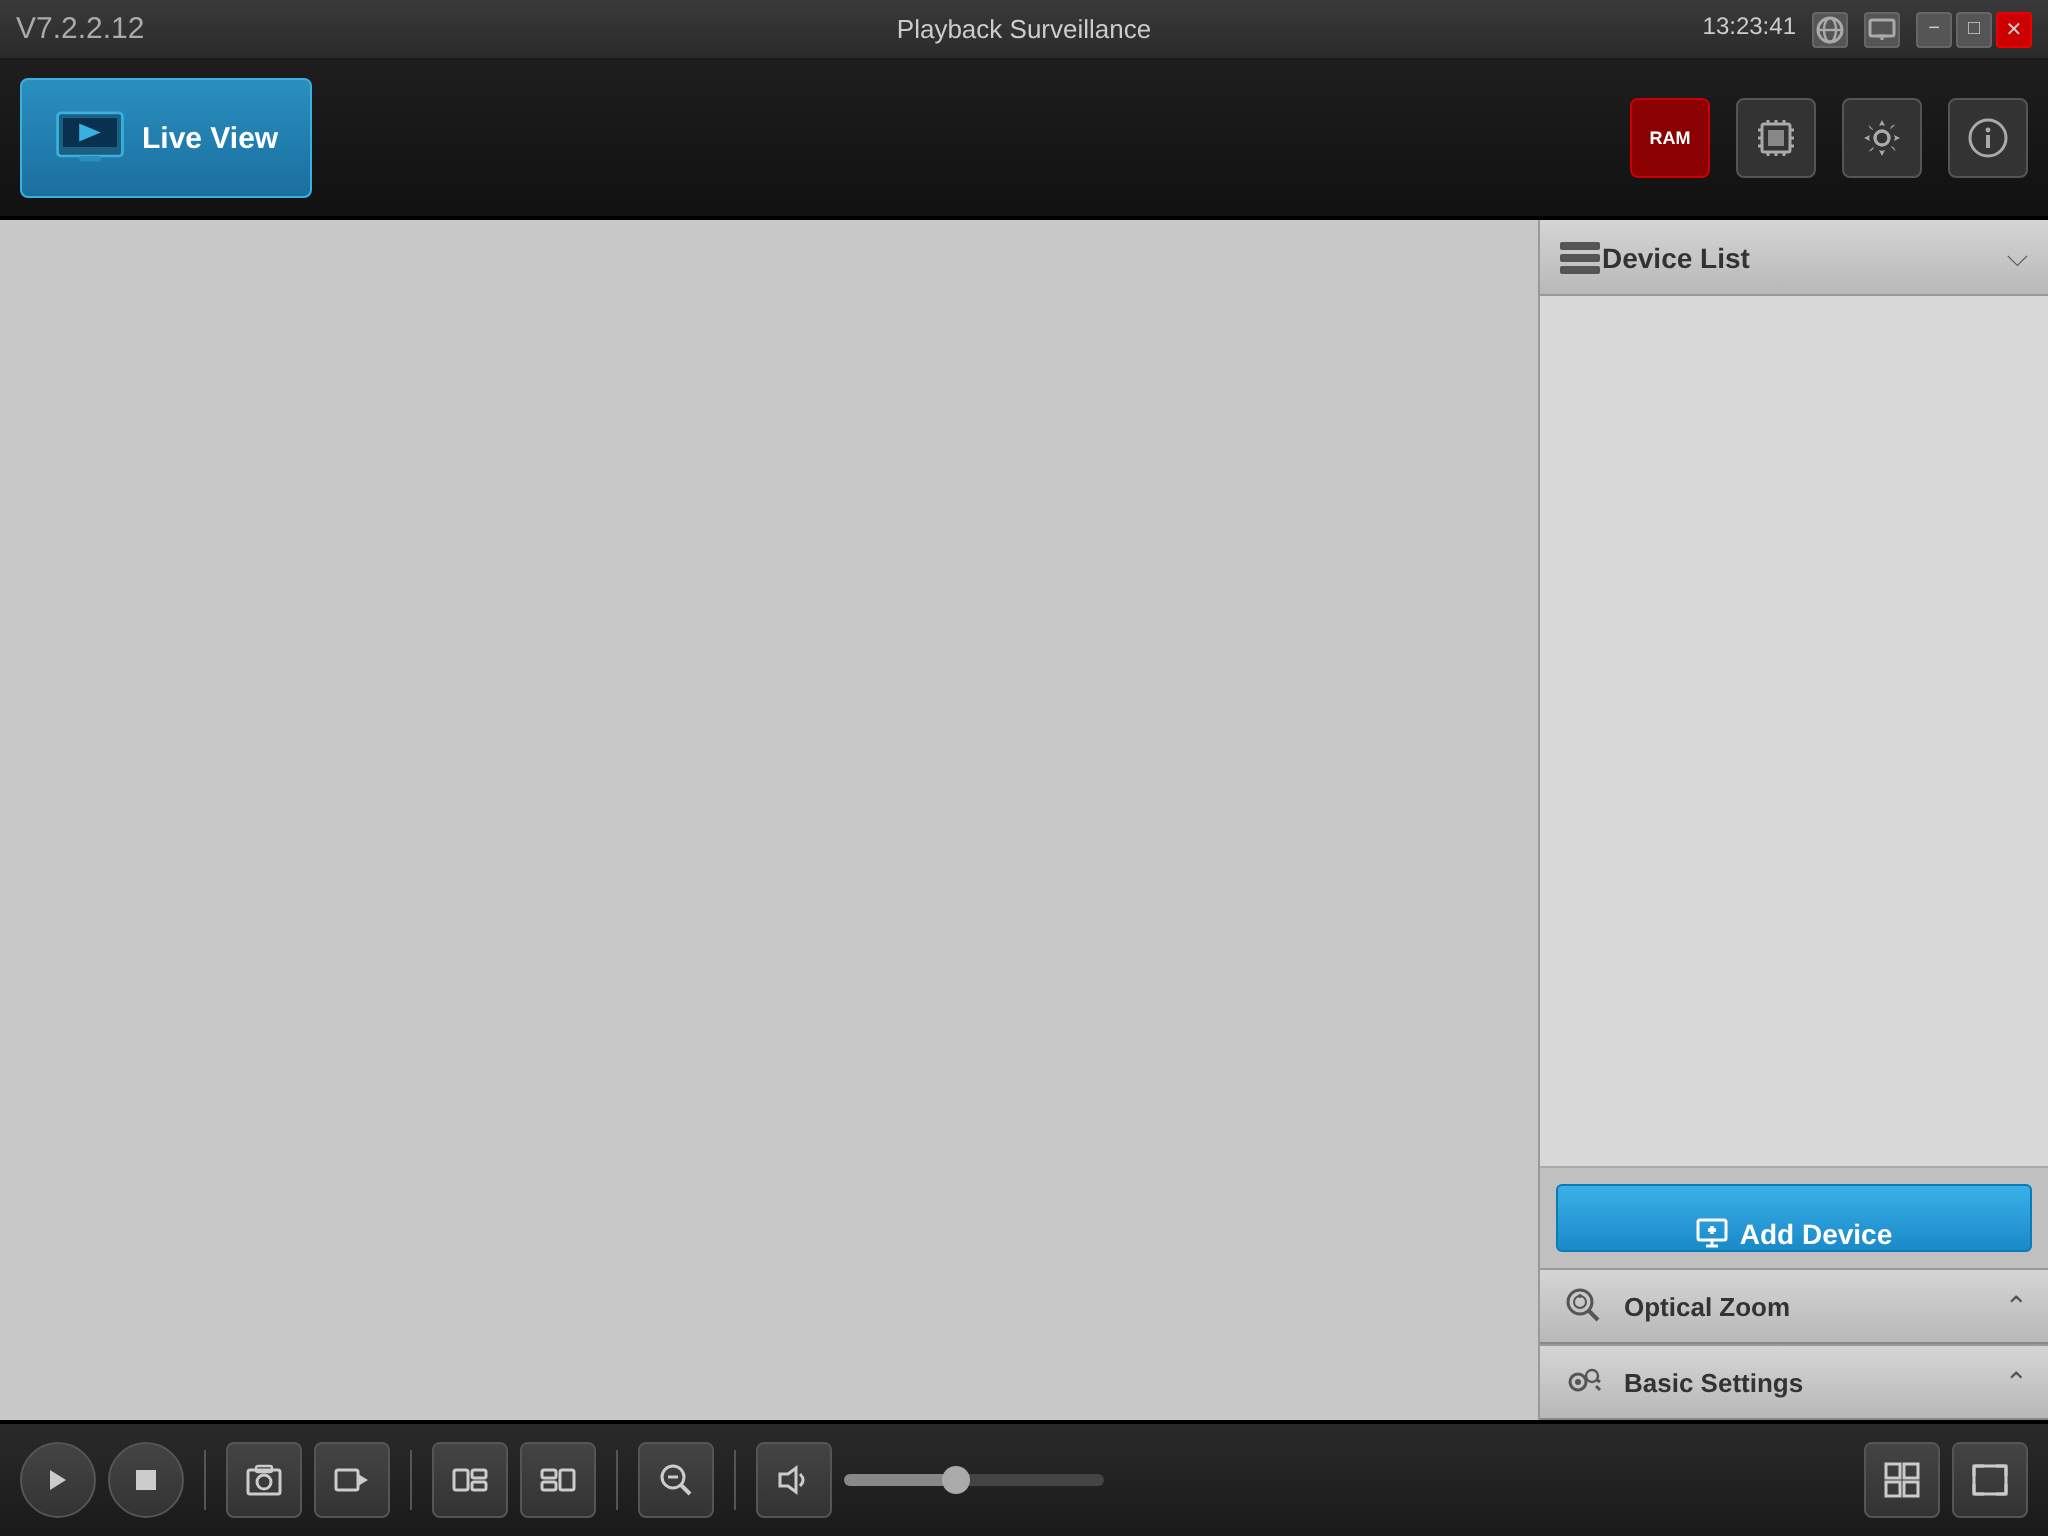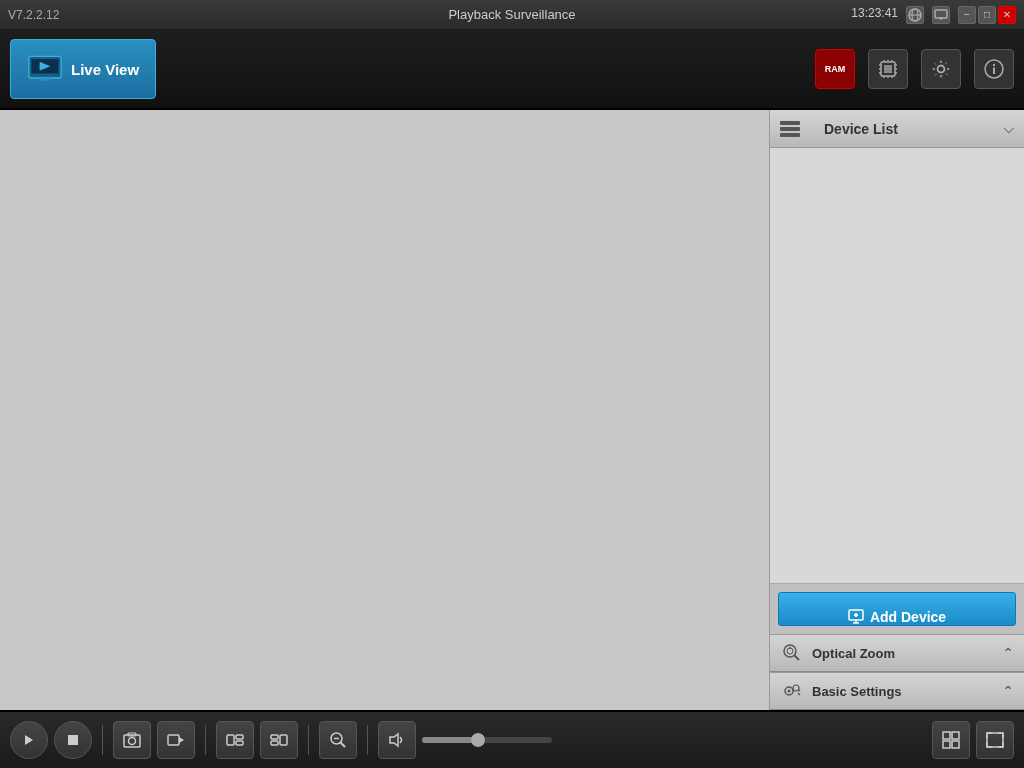--- a/index.html
+++ b/index.html
@@ -11,21 +11,21 @@
       height: 30px;
       background: linear-gradient(180deg, #3a3a3a, #2a2a2a);
       display: flex;
       align-items: center;
       justify-content: space-between;
       padding: 0 8px;
       border-bottom: 1px solid #1a1a1a;
     }
     .title-bar-left {
       color: #aaa;
-      font-size: 12px;
+      font-size: 15px;
     }
     .title-bar-center {
       color: #ccc;
       font-size: 13px;
       position: absolute;
       left: 50%;
       transform: translateX(-50%);
     }
     .title-bar-right {
       display: flex;
@@ -142,21 +142,21 @@
     }
 
     .device-list-header {
       background: linear-gradient(180deg, #d5d5d5, #b8b8b8);
       height: 38px;
       display: flex;
       align-items: center;
       padding: 0 10px;
       border-bottom: 1px solid #999;
       cursor: pointer;
-      gap: 24px;
+      gap: 1px;
     }
     .device-list-header-icon {
       width: 20px;
       height: 16px;
       display: flex;
       flex-direction: column;
       justify-content: space-between;
     }
     .device-list-header-icon span {
       display: block;

